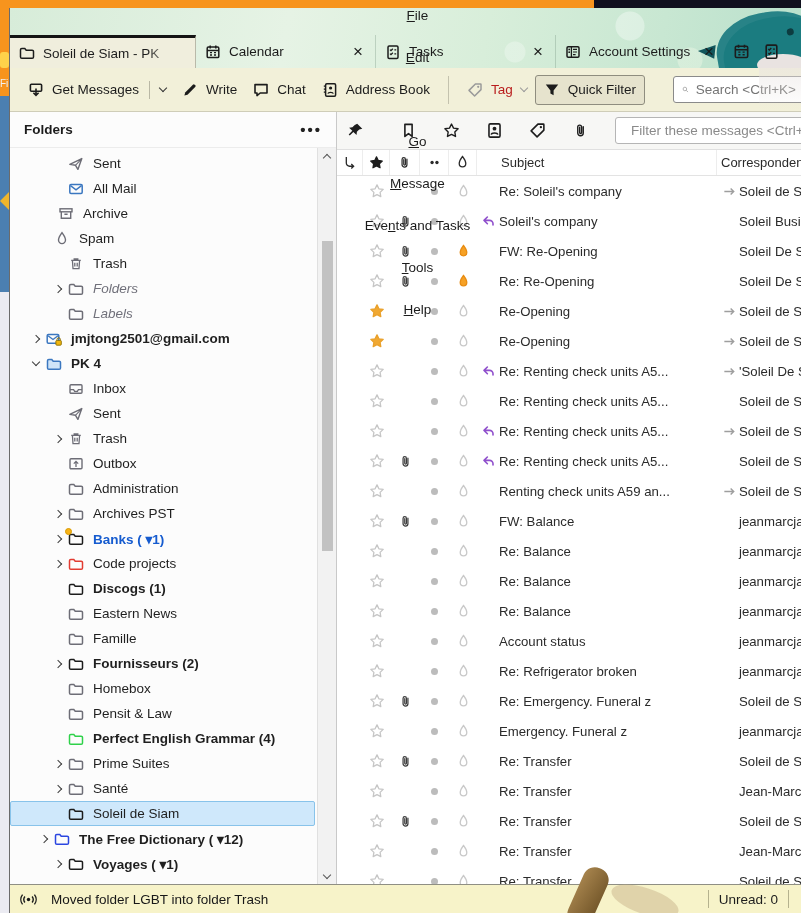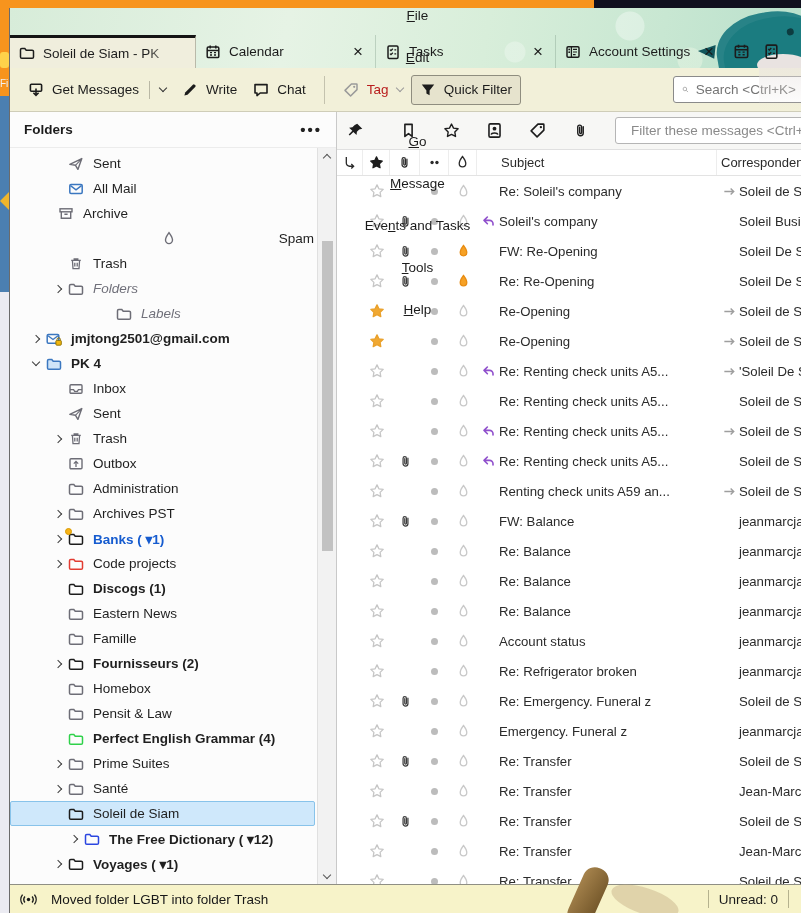--- a/index.html
+++ b/index.html
@@ -346,20 +346,26 @@
           <use href="#i-pen"></use>
         </svg>
       <span>Write</span>
     </div>
     <div class="tb-btn">
       <svg class="ico">
           <use href="#i-chat"></use>
         </svg>
       <span>Chat</span>
     </div>
+    <div class="tb-btn">
+      <svg class="ico">
+          <use href="#i-book"></use>
+        </svg>
+      <span>Address Book</span>
+    </div>
     <div class="tb-sep"></div>
     <div class="tb-btn disabled">
       <svg class="ico">
           <use href="#i-tag"></use>
         </svg>
       <span>Tag</span>
       <span class="chev-mini"></span>
     </div>
     <div class="tb-btn pressed">
       <svg class="ico">
@@ -404,21 +410,21 @@
             </div>
             <div class="f-row" style="padding-left: 28px;">
               <span class="chev-slot"></span>
               <span class="f-ico gray">
                 <svg class="ico " viewBox="0 0 16 16">
                   <use href="#i-archive"></use>
                 </svg>
               </span>
               <span class="f-label">Archive</span>
             </div>
-            <div class="f-row" style="padding-left: 38px; justify-content: space-between;">
+            <div class="f-row" style="padding-left: 24px;">
               <span class="chev-slot"></span>
               <span class="f-ico gray">
                 <svg class="ico " viewBox="0 0 16 16">
                   <use href="#i-flame"></use>
                 </svg>
               </span>
               <span class="f-label">Spam</span>
             </div>
             <div class="f-row" style="padding-left: 38px;">
               <span class="chev-slot"></span>
@@ -433,21 +439,21 @@
               <span class="chev-slot">
                 <span class="chev right"></span>
               </span>
               <span class="f-ico gray">
                 <svg class="ico " viewBox="0 0 16 16">
                   <use href="#i-folder"></use>
                 </svg>
               </span>
               <span class="f-label i">Folders</span>
             </div>
-            <div class="f-row" style="padding-left: 38px; margin-left: 48px;">
+            <div class="f-row" style="padding-left: 38px;">
               <span class="chev-slot"></span>
               <span class="f-ico gray">
                 <svg class="ico " viewBox="0 0 16 16">
                   <use href="#i-folder"></use>
                 </svg>
               </span>
               <span class="f-label i">Labels</span>
             </div>
             <div class="f-row" style="padding-left: 16px;">
               <span class="chev-slot">
@@ -641,21 +647,21 @@
             </div>
             <div class="f-row selected" style="padding-left: 38px;">
               <span class="chev-slot"></span>
               <span class="f-ico black">
                 <svg class="ico " viewBox="0 0 16 16">
                   <use href="#i-folder"></use>
                 </svg>
               </span>
               <span class="f-label">Soleil de Siam</span>
             </div>
-            <div class="f-row" style="padding-left: 54px;">
+            <div class="f-row" style="padding-left: 24px;">
               <span class="chev-slot">
                 <span class="chev right"></span>
               </span>
               <span class="f-ico blue">
                 <svg class="ico " viewBox="0 0 16 16">
                   <use href="#i-folder"></use>
                 </svg>
               </span>
               <span class="f-label b">The Free Dictionary ( ▾12)</span>
             </div>

